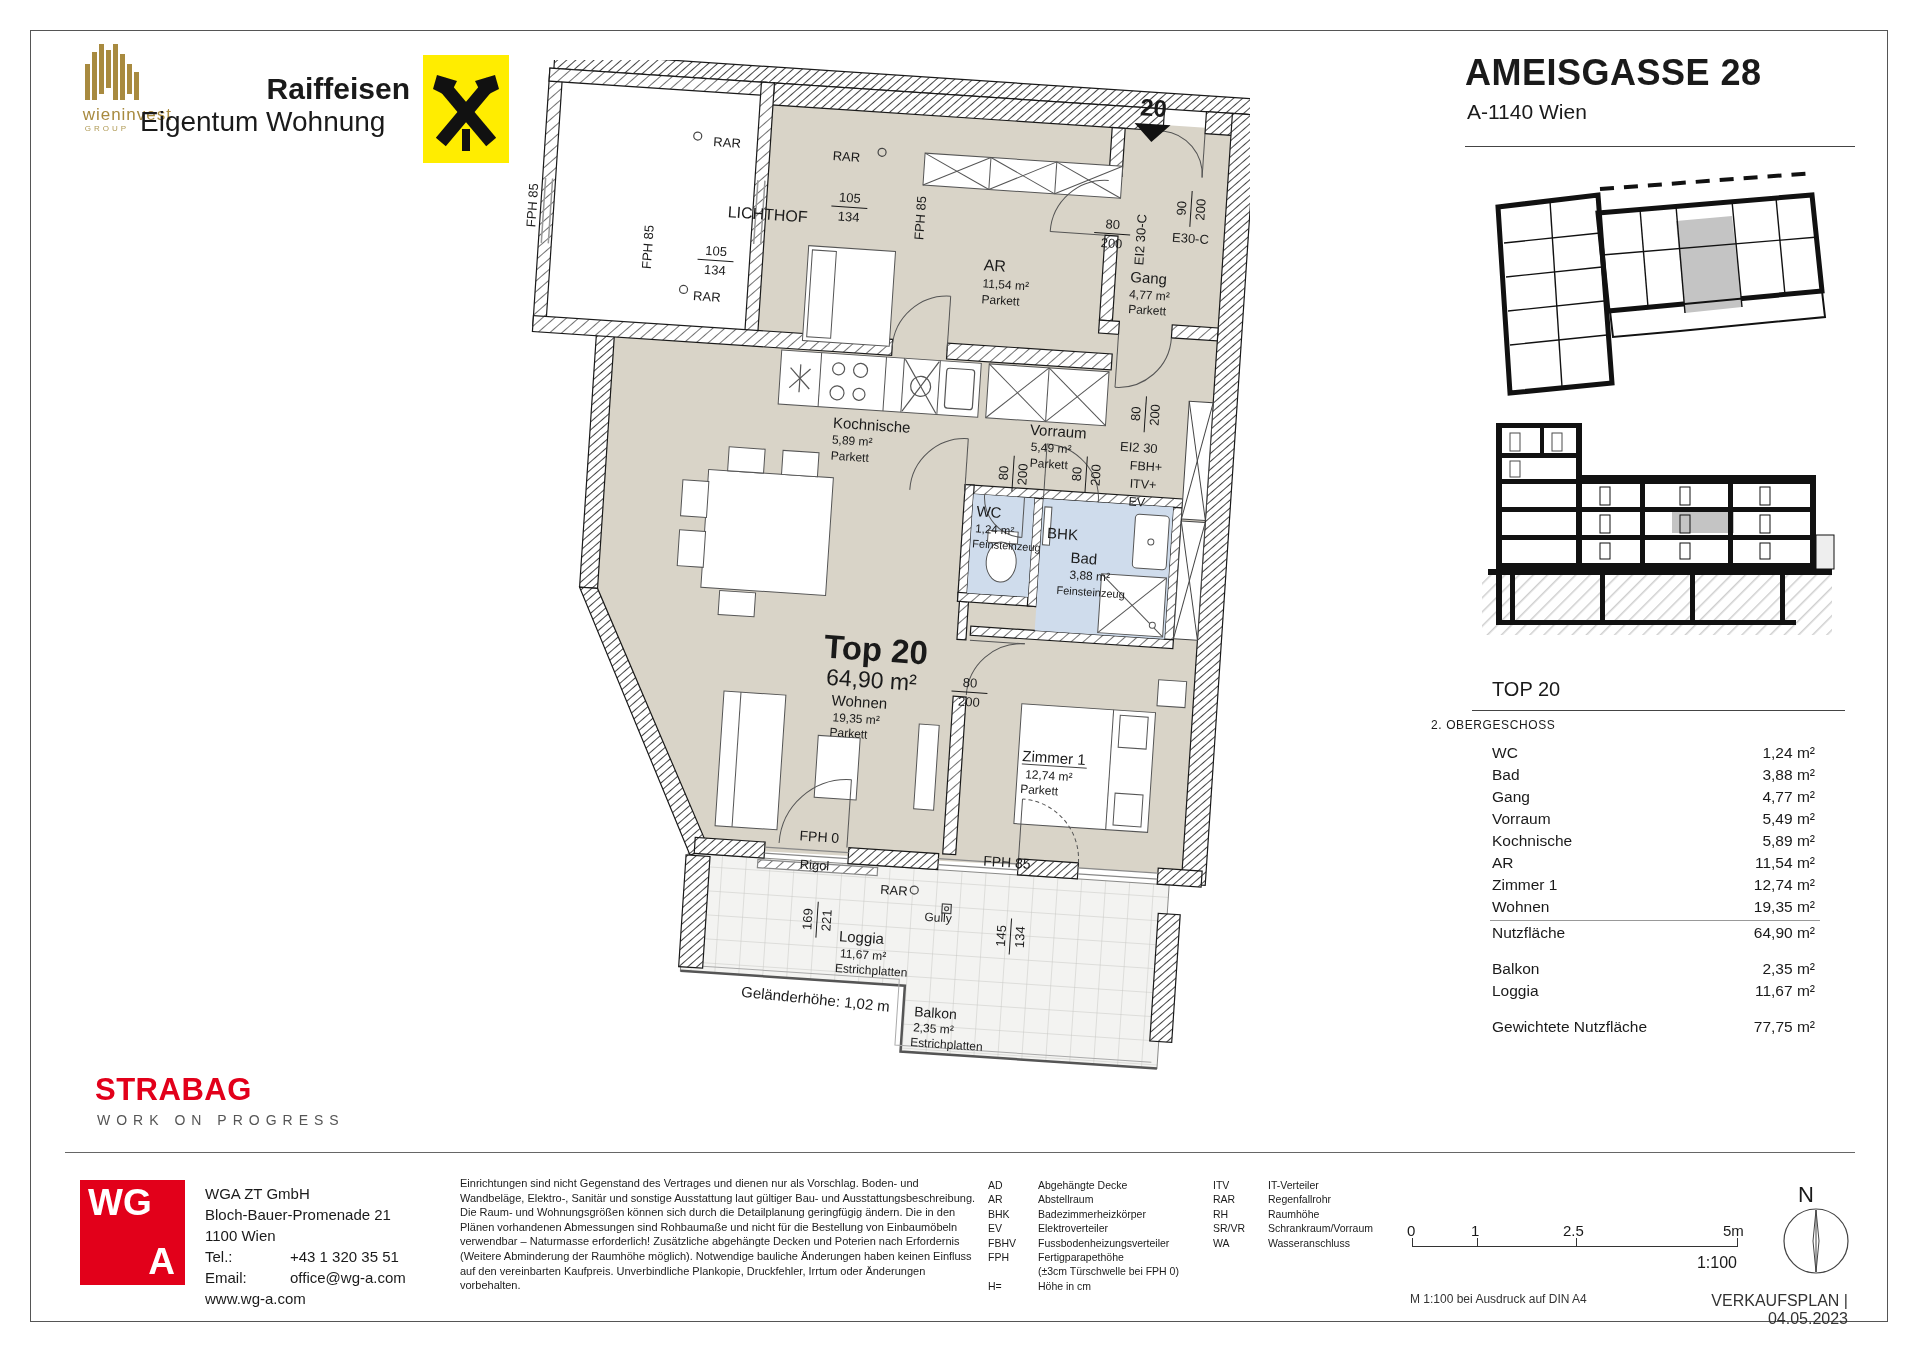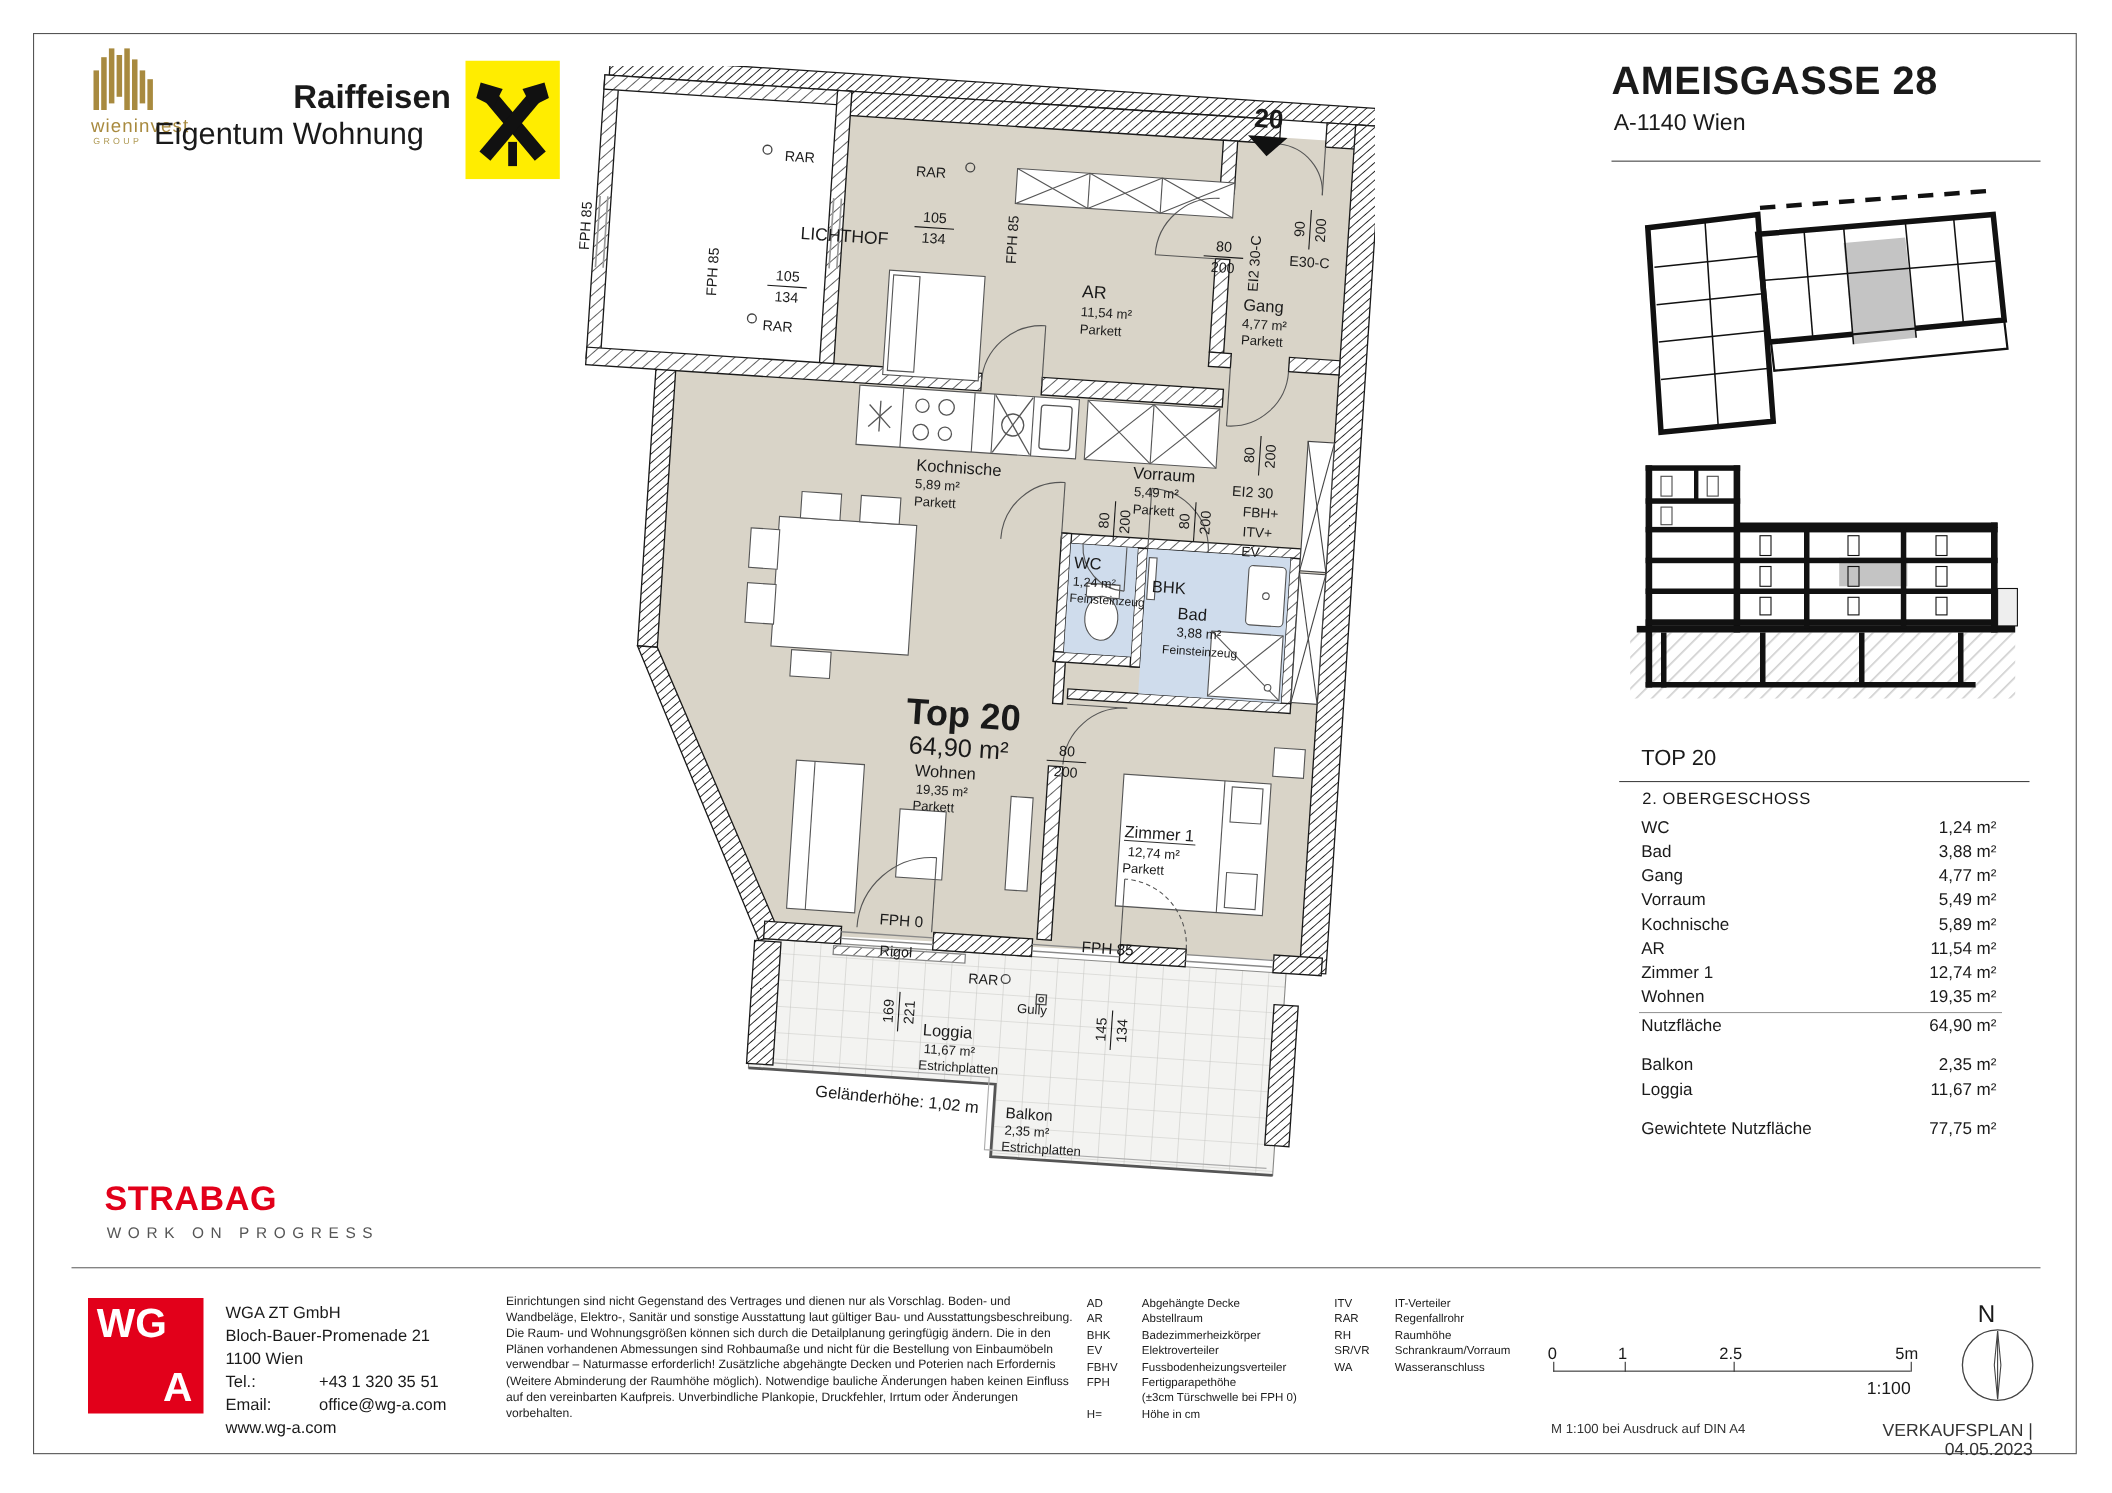--- a/index.html
+++ b/index.html
@@ -11,21 +11,21 @@
   
   #wi-name{left:42px;top:105px;width:130px;text-align:right;font-size:17px;color:#a88a3f;letter-spacing:1px;}
   #wi-group{left:42px;top:124px;width:130px;text-align:center;font-size:8px;color:#b09a55;letter-spacing:3px;}
   #rf-line1{left:150px;top:72px;width:260px;text-align:right;font-size:30px;font-weight:bold;}
   #rf-line2{left:140px;top:106px;width:270px;text-align:left;font-size:28px;}
   #title{left:1465px;top:52px;font-size:36px;font-weight:bold;letter-spacing:0.5px;}
   #subtitle{left:1467px;top:100px;font-size:21px;}
   .hline{background:#444;height:1px;}
   
   #panel-top-label{left:1492px;top:678px;font-size:20px;}
-  #panel-floor{left:1493px;top:718px;font-size:15px;letter-spacing:0.6px;}
+  #panel-floor{left:1431px;top:718px;font-size:12px;letter-spacing:0.6px;}
   .prow{left:1492px;width:353px;height:22px;font-size:15.5px;display:flex;justify-content:space-between;}
   .prow .val{margin-right:30px;}
   
   #strabag{left:95px;top:1072px;font-size:31px;font-weight:bold;color:#e2001a;letter-spacing:0.5px;}
   #strabag-sub{left:97px;top:1112px;font-size:14px;color:#555;letter-spacing:6px;}
   #wga-logo{left:80px;top:1180px;width:105px;height:105px;background:#e2001a;color:#fff;}
   #wga-wg{position:absolute;left:8px;top:2px;font-size:37px;font-weight:bold;}
   #wga-a{position:absolute;right:10px;bottom:2px;font-size:37px;font-weight:bold;}
   #contact{left:205px;top:1183px;font-size:15px;line-height:21px;}
   .c-row span.lbl{display:inline-block;width:85px;}

